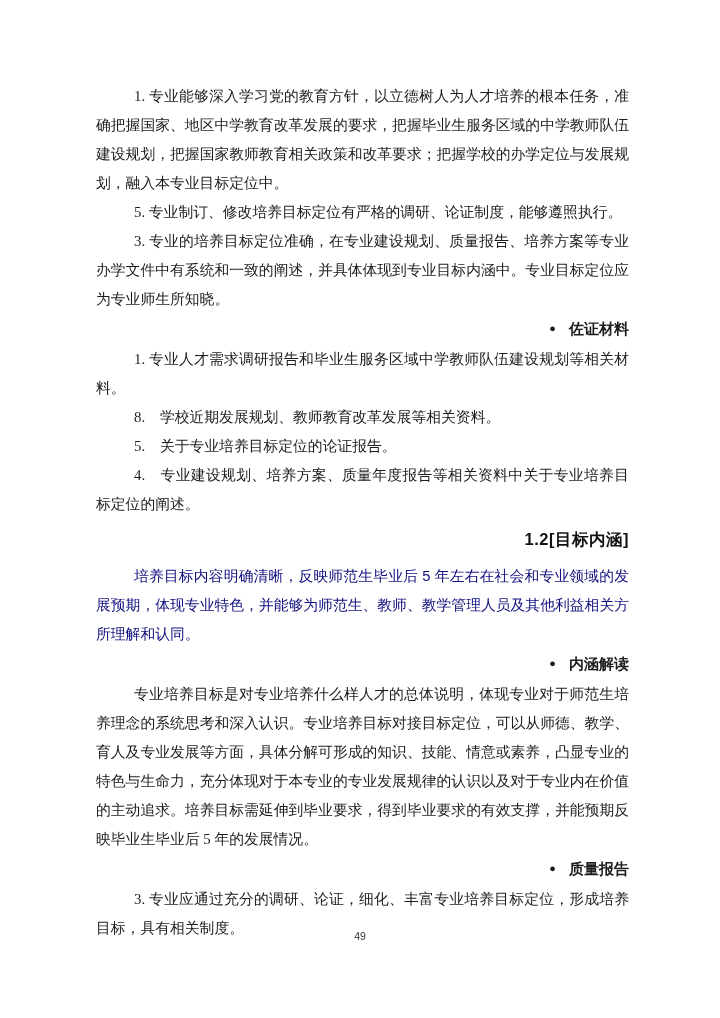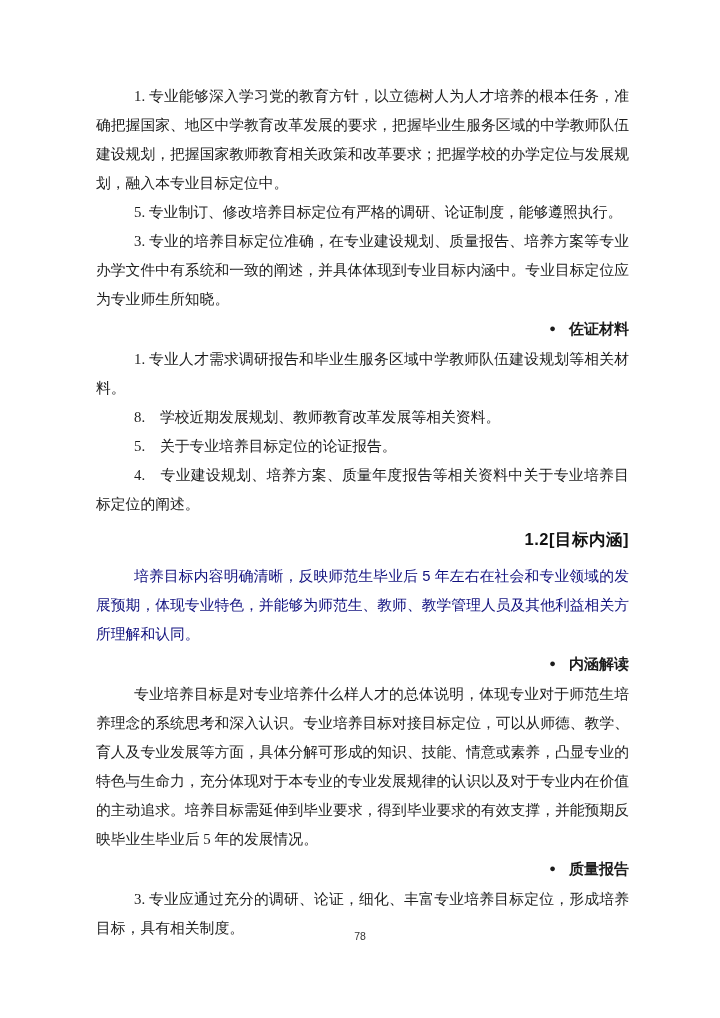--- a/index.html
+++ b/index.html
@@ -108,15 +108,15 @@
     <p>专业培养目标是对专业培养什么样人才的总体说明，体现专业对于师范生培养理念的系统思考和深入认识。专业培养目标对接目标定位，可以从师德、教学、育人及专业发展等方面，具体分解可形成的知识、技能、情意或素养，凸显专业的特色与生命力，充分体现对于本专业的专业发展规律的认识以及对于专业内在价值的主动追求。培养目标需延伸到毕业要求，得到毕业要求的有效支撑，并能预期反映毕业生毕业后 5 年的发展情况。</p>
 
     <p class="bullet-line">
       <span class="bullet-glyph">●</span><span>质量报告</span>
     </p>
 
     <p>3. 专业应通过充分的调研、论证，细化、丰富专业培养目标定位，形成培养目标，具有相关制度。</p>
 
   </div>
 
-  <div class="page-number">78</div>
+  <div class="page-number">49</div>
 
 </div>
 
 </body></html>

